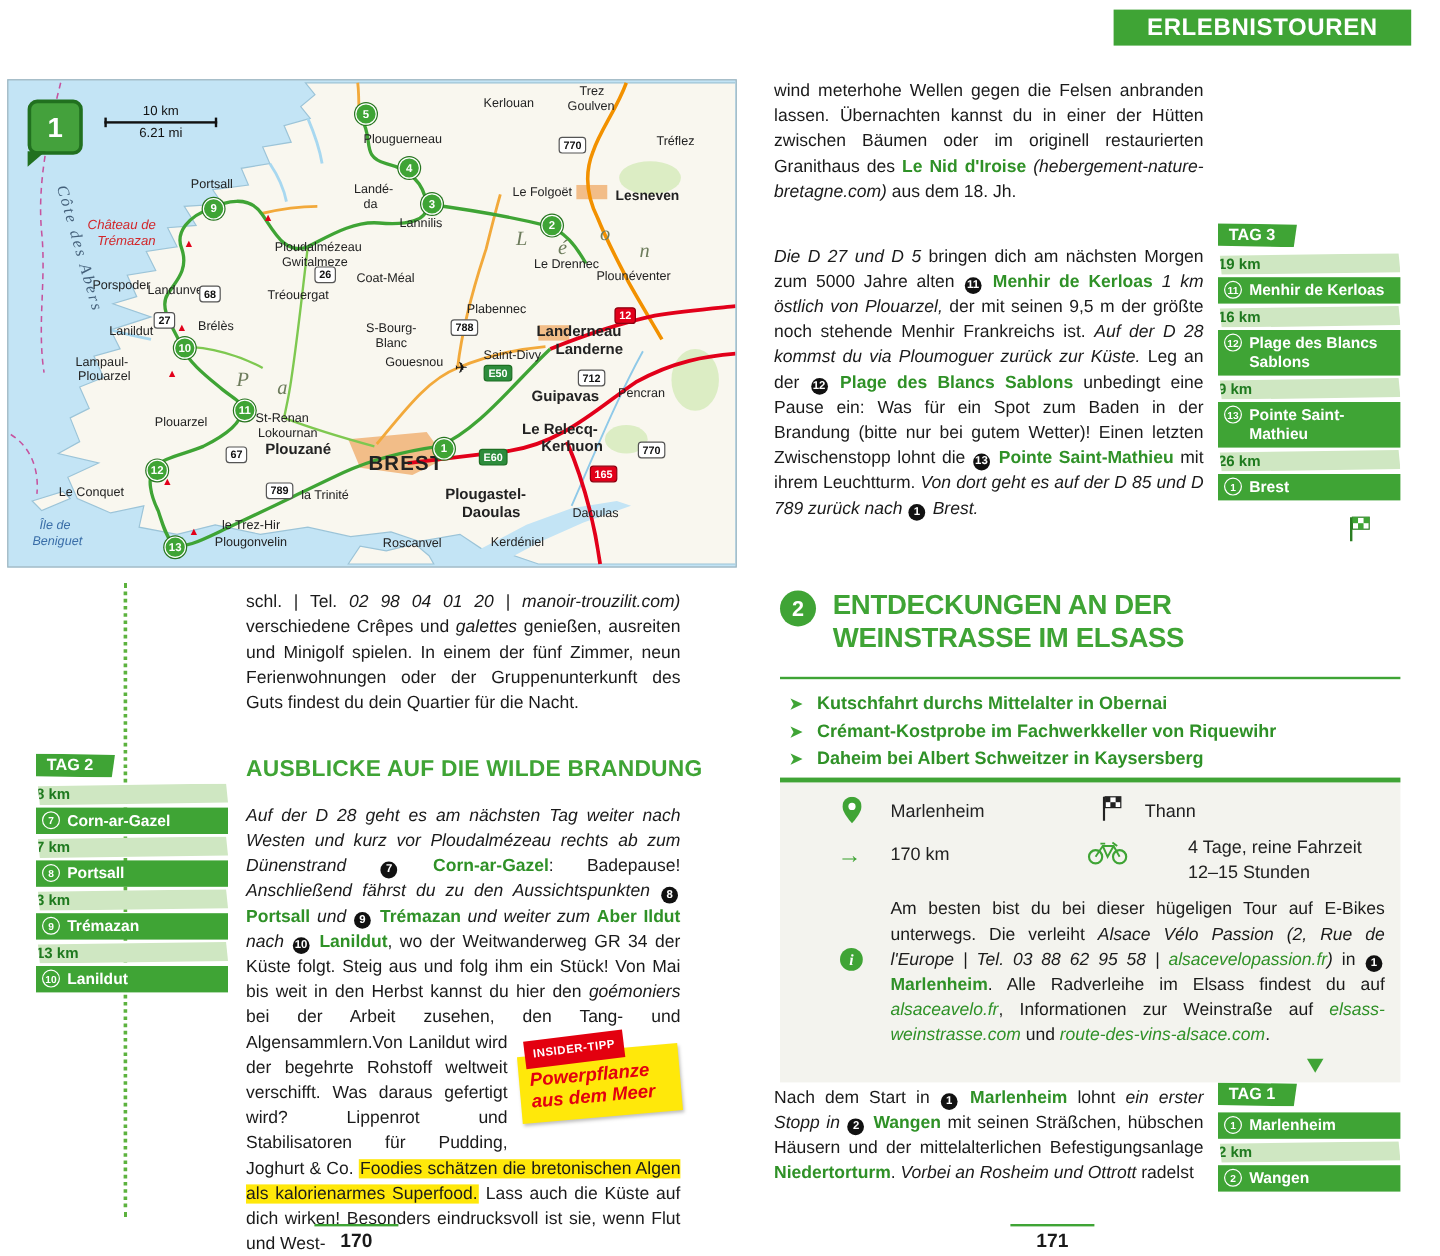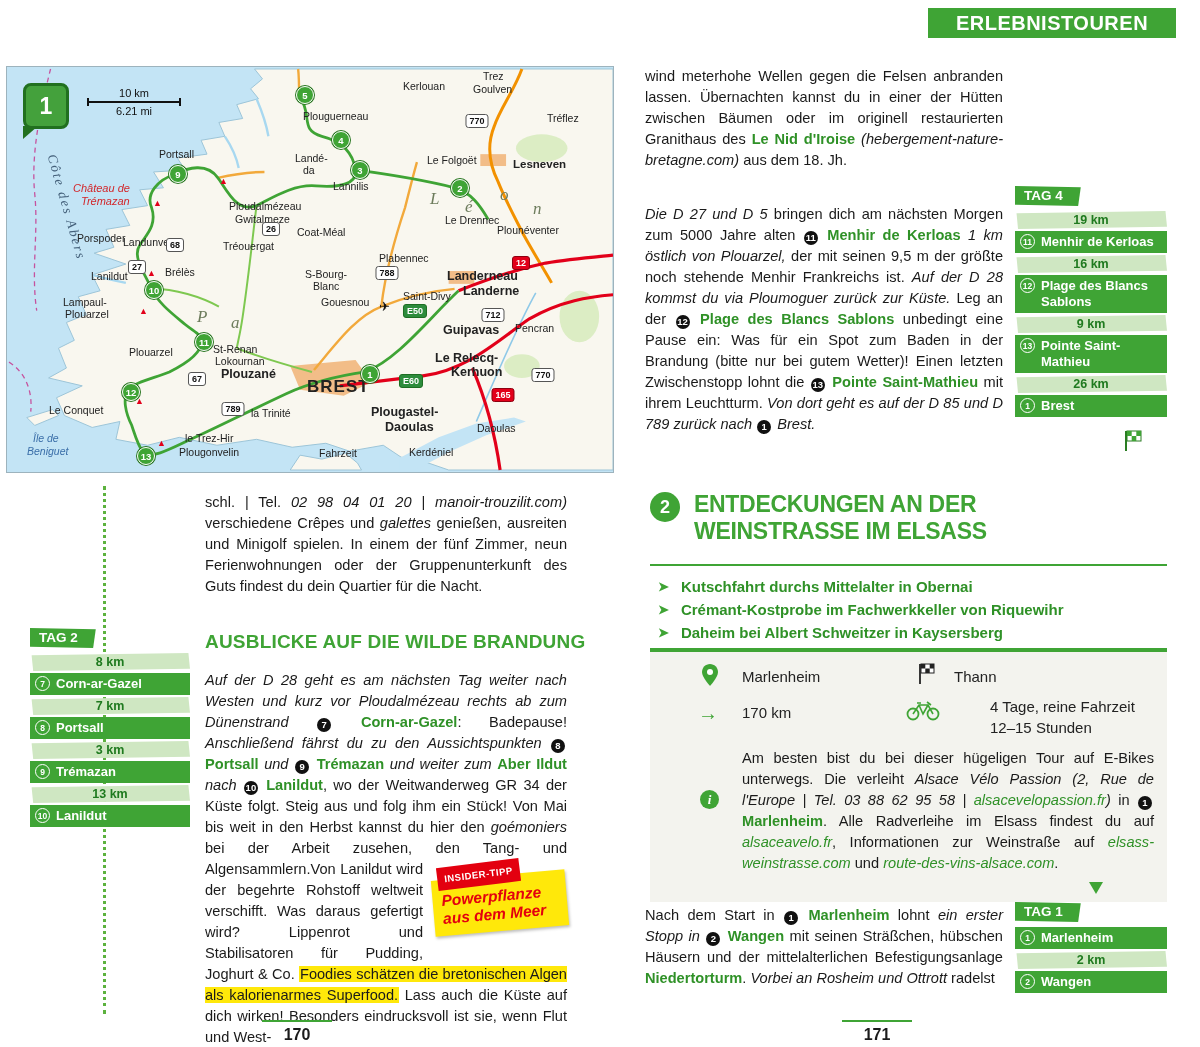--- a/index.html
+++ b/index.html
@@ -56,21 +56,21 @@
         vertical-align:-1px;margin:0 2px 0 1px;}
   .section-heading{position:absolute;color:#3fa435;font-weight:bold;font-size:19px;letter-spacing:.2px;}
   .h2-green{position:absolute;color:#3fa435;font-weight:bold;font-size:23px;line-height:27px;letter-spacing:-.3px;}
   .num-circle{position:absolute;width:30px;height:30px;border-radius:50%;background:#3fa435;color:#fff;
               font-size:18px;font-weight:bold;display:flex;align-items:center;justify-content:center;}
 
   
   .tag-box{position:absolute;font-size:13px;}
   .tag-badge{display:inline-block;background:#3fa435;color:#fff;font-weight:bold;font-size:13.5px;
              padding:2px 18px 3px 9px;margin-bottom:3px;clip-path:polygon(0 0,100% 6%,96% 100%,0 94%);}
-  .km-row{background:#cfe7c2;color:#1f7a1f;font-weight:bold;font-size:12.5px;text-align:center;
+  .km-row{background:#cfe7c2;color:#1f7a1f;font-weight:bold;font-size:12.5px;text-align:left;
           padding:2px 0;margin:2px 0;clip-path:polygon(1% 12%,99% 0,100% 88%,2% 100%);}
   .stop-row{background:#3fa435;color:#fff;font-weight:bold;font-size:13px;padding:3px 5px;margin:2px 0;
             display:flex;align-items:flex-start;gap:6px;}
   .stop-circle{flex:0 0 15px;width:15px;height:15px;box-sizing:border-box;border:1.5px solid #fff;
                border-radius:50%;font-size:8.5px;display:flex;align-items:center;justify-content:center;}
   .stop-label{line-height:16px;}
 
   
   .tip-float{float:right;width:134px;height:80px;margin:6px 0 4px 10px;position:relative;}
   .tip-ribbon{position:absolute;top:-2px;left:4px;background:#e3000f;color:#fff;font-size:9.5px;
@@ -167,21 +167,21 @@
       <span class="ml n" style="left: 70px; top: 166px;">Porspoder</span>
       <span class="ml n" style="left: 222px; top: 134px;">Ploudalmézeau</span>
       <span class="ml n" style="left: 228px; top: 147px;">Gwitalmeze</span>
       <span class="ml n" style="left: 290px; top: 160px;">Coat-Méal</span>
       <span class="ml n" style="left: 438px; top: 148px;">Le Drennec</span>
       <span class="ml n" style="left: 490px; top: 158px;">Plounéventer</span>
       <span class="ml n" style="left: 116px; top: 170px;">Landunvez</span>
       <span class="ml n" style="left: 216px; top: 174px;">Tréouergat</span>
       <span class="ml n" style="left: 84px; top: 204px;">Lanildut</span>
       <span class="ml n" style="left: 158px; top: 200px;">Brélès</span>
-      <span class="ml n" style="left: 360px; top: 186px; padding-left: 12px;">Plabennec</span>
+      <span class="ml n" style="left: 382px; top: 186px;">Plabennec</span>
       <span class="ml city" style="left: 440px; top: 204px;">Landerneau</span>
       <span class="ml city" style="left: 456px; top: 219px;">Landerne</span>
       <span class="ml n" style="left: 56px; top: 230px;">Lampaul-</span>
       <span class="ml n" style="left: 58px; top: 242px;">Plouarzel</span>
       <span class="ml n" style="left: 298px; top: 202px;">S-Bourg-</span>
       <span class="ml n" style="left: 306px; top: 214px;">Blanc</span>
       <span class="ml n" style="left: 314px; top: 230px;">Gouesnou</span>
       <span class="ml n" style="left: 396px; top: 224px;">Saint-Divy</span>
       <span class="ml n" style="left: 122px; top: 280px;">Plouarzel</span>
       <span class="ml n" style="left: 206px; top: 277px;">St-Renan</span>
@@ -191,21 +191,21 @@
       <span class="ml city" style="left: 436px; top: 258px;">Guipavas</span>
       <span class="ml n" style="left: 508px; top: 256px;">Pencran</span>
       <span class="ml city" style="left: 428px; top: 286px;">Le Relecq-</span>
       <span class="ml city" style="left: 444px; top: 300px;">Kerhuon</span>
       <span class="ml city" style="left: 364px; top: 340px;">Plougastel-</span>
       <span class="ml city" style="left: 378px; top: 355px;">Daoulas</span>
       <span class="ml n" style="left: 470px; top: 356px;">Daoulas</span>
       <span class="ml n" style="left: 244px; top: 341px;">la Trinité</span>
       <span class="ml n" style="left: 178px; top: 366px;">le Trez-Hir</span>
       <span class="ml n" style="left: 172px; top: 380px;">Plougonvelin</span>
-      <span class="ml n" style="left: 312px; top: 381px;">Fahrzeit</span>
+      <span class="ml n" style="left: 312px; top: 381px;">Roscanvel</span>
       <span class="ml n" style="left: 402px; top: 380px;">Kerdéniel</span>
       <span class="ml n" style="left: 42px; top: 338px;">Le Conquet</span>
       <span class="ml isl" style="left: 26px; top: 366px;">Île de</span>
       <span class="ml isl" style="left: 20px; top: 379px;">Beniguet</span>
       <span class="ml coast" style="left: 50px; top: 86px;">Côte des Abers</span>
       <span class="ml reg" style="left: 423px; top: 126px;">L</span>
       <span class="ml reg" style="left: 458px; top: 134px;">é</span>
       <span class="ml reg" style="left: 493px; top: 122px;">o</span>
       <span class="ml reg" style="left: 526px; top: 136px;">n</span>
       <span class="ml reg" style="left: 190px; top: 244px;">P</span>
@@ -283,21 +283,21 @@
 <div class="pn-rule" style="left:262px;top:1020px;"></div>
 <div class="page-num" style="left:262px;top:1026px;">170</div>
 
 <div class="body-text" style="position:absolute;left:645px;top:66px;width:358px;">
   <span><span>wind meterhohe Wellen gegen die Felsen anbranden lassen. Übernachten kannst du in einer der Hütten zwischen Bäumen oder im originell restaurierten Granithaus des </span><span class="g">Le Nid d'Iroise</span><span> </span><span class="i">(hebergement-nature-bretagne.com)</span><span> aus dem 18. Jh.</span></span>
 </div>
 <div class="body-text" style="position:absolute;left:645px;top:204px;width:358px;">
   <span><span class="i">Die D 27 und D 5</span><span> bringen dich am nächsten Morgen zum 5000 Jahre alten </span><span class="cnum">11</span><span> </span><span class="g">Menhir de Kerloas</span><span> </span><span class="i">1 km östlich von Plouarzel,</span><span> der mit seinen 9,5 m der größte noch stehende Menhir Frankreichs ist. </span><span class="i">Auf der D 28 kommst du via Ploumoguer zurück zur Küste.</span><span> Leg an der </span><span class="cnum">12</span><span> </span><span class="g">Plage des Blancs Sablons</span><span> unbedingt eine Pause ein: Was für ein Spot zum Baden in der Brandung (bitte nur bei gutem Wetter)! Einen letzten Zwischenstopp lohnt die </span><span class="cnum">13</span><span> </span><span class="g">Pointe Saint-Mathieu</span><span> mit ihrem Leuchtturm. </span><span class="i">Von dort geht es auf der D 85 und D 789 zurück nach </span><span class="cnum">1</span><span> </span><span class="i">Brest.</span></span>
 </div>
 
-<div class="tag-box" style="left:1015px;top:186px;width:152px;"><div class="tag-badge">TAG 4</div><div class="km-row">19 km</div><div class="stop-row">
+<div class="tag-box" style="left:1015px;top:186px;width:152px;"><div class="tag-badge">TAG 3</div><div class="km-row">19 km</div><div class="stop-row">
       <span class="stop-circle">11</span>
       <span class="stop-label">Menhir de Kerloas</span>
     </div><div class="km-row">16 km</div><div class="stop-row">
       <span class="stop-circle">12</span>
       <span class="stop-label">Plage des Blancs Sablons</span>
     </div><div class="km-row">9 km</div><div class="stop-row">
       <span class="stop-circle">13</span>
       <span class="stop-label">Pointe Saint-Mathieu</span>
     </div><div class="km-row">26 km</div><div class="stop-row">
       <span class="stop-circle">1</span>

